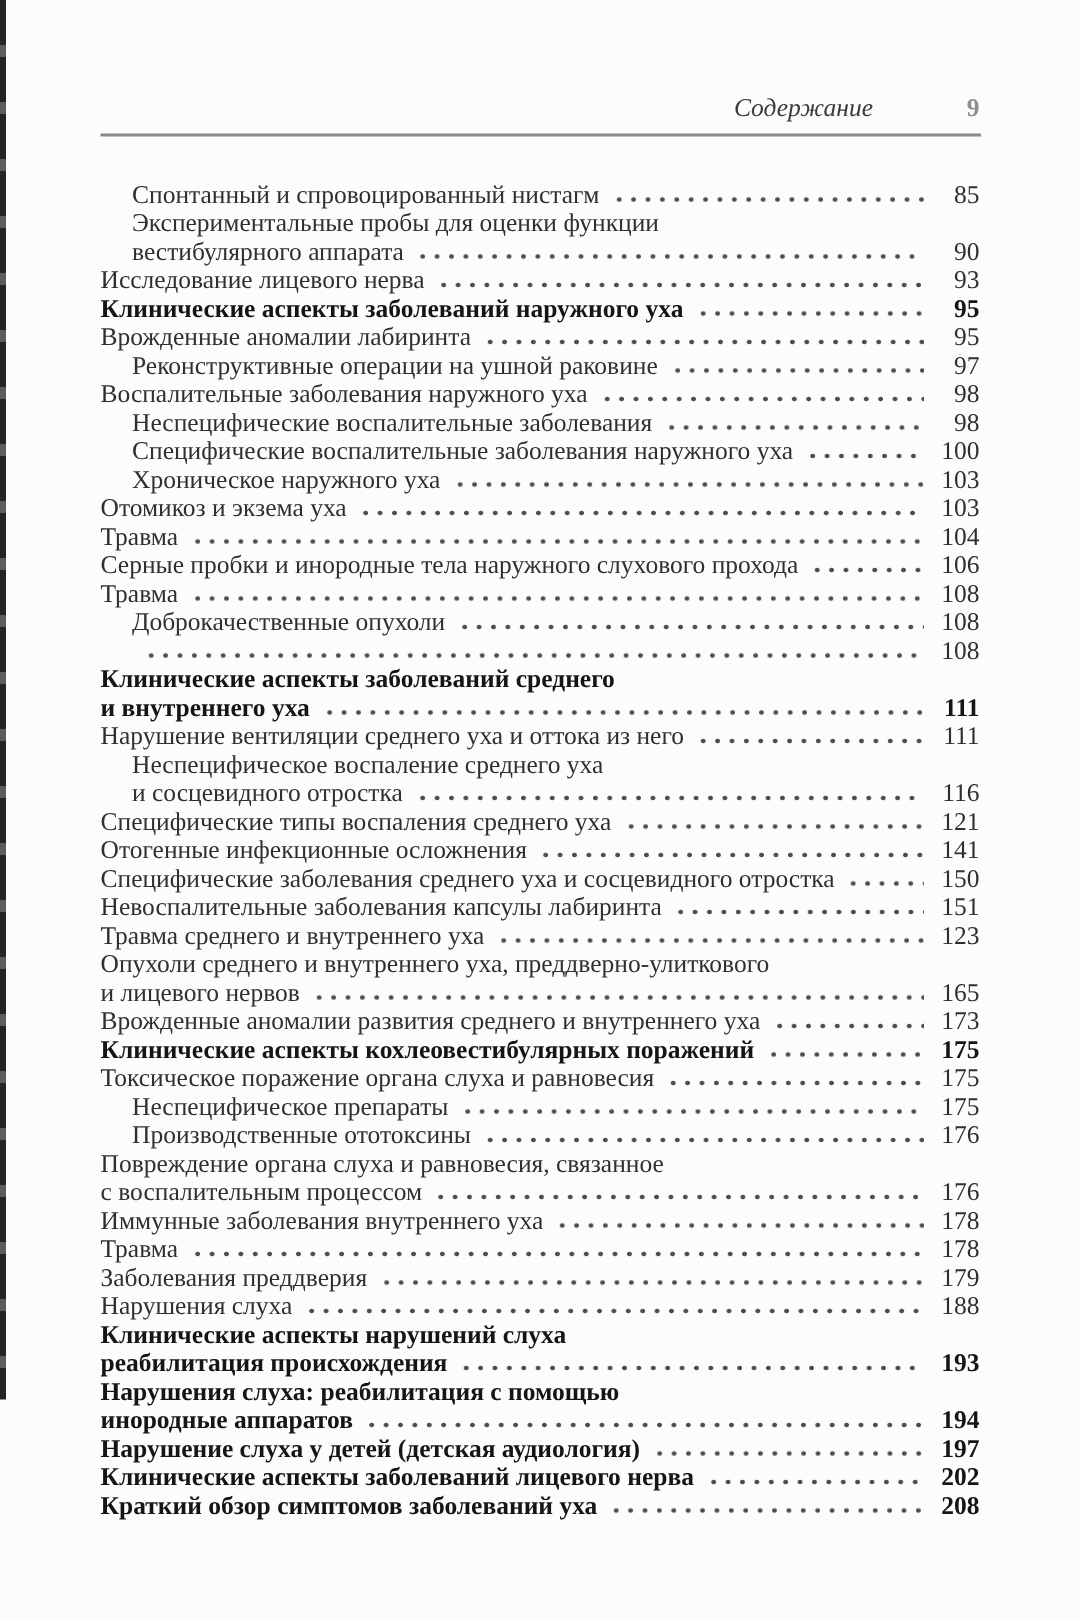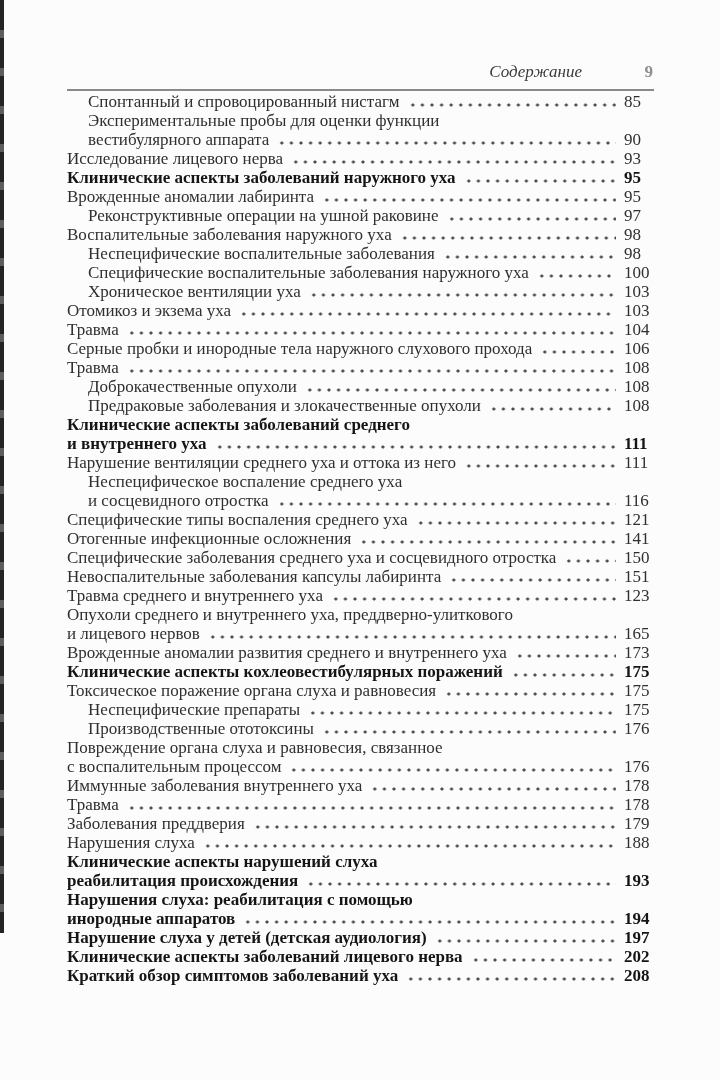--- a/index.html
+++ b/index.html
@@ -39,37 +39,37 @@
   .header-page{
     font-weight:700;
     color:var(--header-page);
     min-width:10px;text-align:right;
   }
   .rule{
     position:absolute;left:67px;top:89px;width:587px;height:1.6px;
     background:var(--rule);
   }
   .toc{
-    position:absolute;left:67px;top:92px;width:586px;
+    position:absolute;left:67px;top:120px;width:586px;
     font-size:17px;line-height:19px;
   }
   .entry{color:var(--text);}
   .entry.bold{font-weight:700;color:var(--bold-text);}
   .entry.indent-1 .line{padding-left:21px;}
   .line{display:flex;align-items:baseline;}
   .title{white-space:nowrap;}
   .leader{
     flex:1 1 auto;min-width:8px;height:13px;
     margin:0 8px 0 6px;
     background-image:radial-gradient(circle, var(--dot-leader) 1.3px, rgba(0,0,0,0) 1.8px);
     background-size:9.6px 4px;
     background-repeat:repeat-x;
     background-position:2px calc(100% - 0.5px);
   }
-  .pagenum{min-width:29px;white-space:nowrap;font-family:Liberation Serif, serif;}
+  .pagenum{min-width:29px;text-align:right;white-space:nowrap;font-family:Liberation Serif, serif;}
 </style>
 </head>
 <body>
 
 <div class="page">
   <div class="scan-edge"></div>
 
   <header class="header">
     <span class="header-title">Содержание</span>
     <span class="header-page">9</span>
@@ -140,21 +140,21 @@
       </div>
       <div class="entry indent-1">
         <div class="line">
     <span class="title">Специфические воспалительные заболевания наружного уха</span>
     <span class="leader"></span>
     <span class="pagenum">100</span>
   </div>
       </div>
       <div class="entry indent-1">
         <div class="line">
-    <span class="title">Хроническое вентиляции уха</span>
+    <span class="title">Хроническое наружного уха</span>
     <span class="leader"></span>
     <span class="pagenum">103</span>
   </div>
       </div>
       <div class="entry indent-0">
         <div class="line">
     <span class="title">Отомикоз и экзема уха</span>
     <span class="leader"></span>
     <span class="pagenum">103</span>
   </div>
@@ -182,21 +182,20 @@
       </div>
       <div class="entry indent-1">
         <div class="line">
     <span class="title">Доброкачественные опухоли</span>
     <span class="leader"></span>
     <span class="pagenum">108</span>
   </div>
       </div>
       <div class="entry indent-1">
         <div class="line">
-    <span class="title">Предраковые заболевания и злокачественные опухоли</span>
     <span class="leader"></span>
     <span class="pagenum">108</span>
   </div>
       </div>
       <div class="entry indent-0 bold">
         <div class="line">
     <span class="title">Клинические аспекты заболеваний среднего</span>
 
   </div>
         <div class="line">
@@ -285,21 +284,21 @@
       </div>
       <div class="entry indent-0">
         <div class="line">
     <span class="title">Токсическое поражение органа слуха и равновесия</span>
     <span class="leader"></span>
     <span class="pagenum">175</span>
   </div>
       </div>
       <div class="entry indent-1">
         <div class="line">
-    <span class="title">Неспецифические препараты</span>
+    <span class="title">Неспецифическое препараты</span>
     <span class="leader"></span>
     <span class="pagenum">175</span>
   </div>
       </div>
       <div class="entry indent-1">
         <div class="line">
     <span class="title">Производственные ототоксины</span>
     <span class="leader"></span>
     <span class="pagenum">176</span>
   </div>

